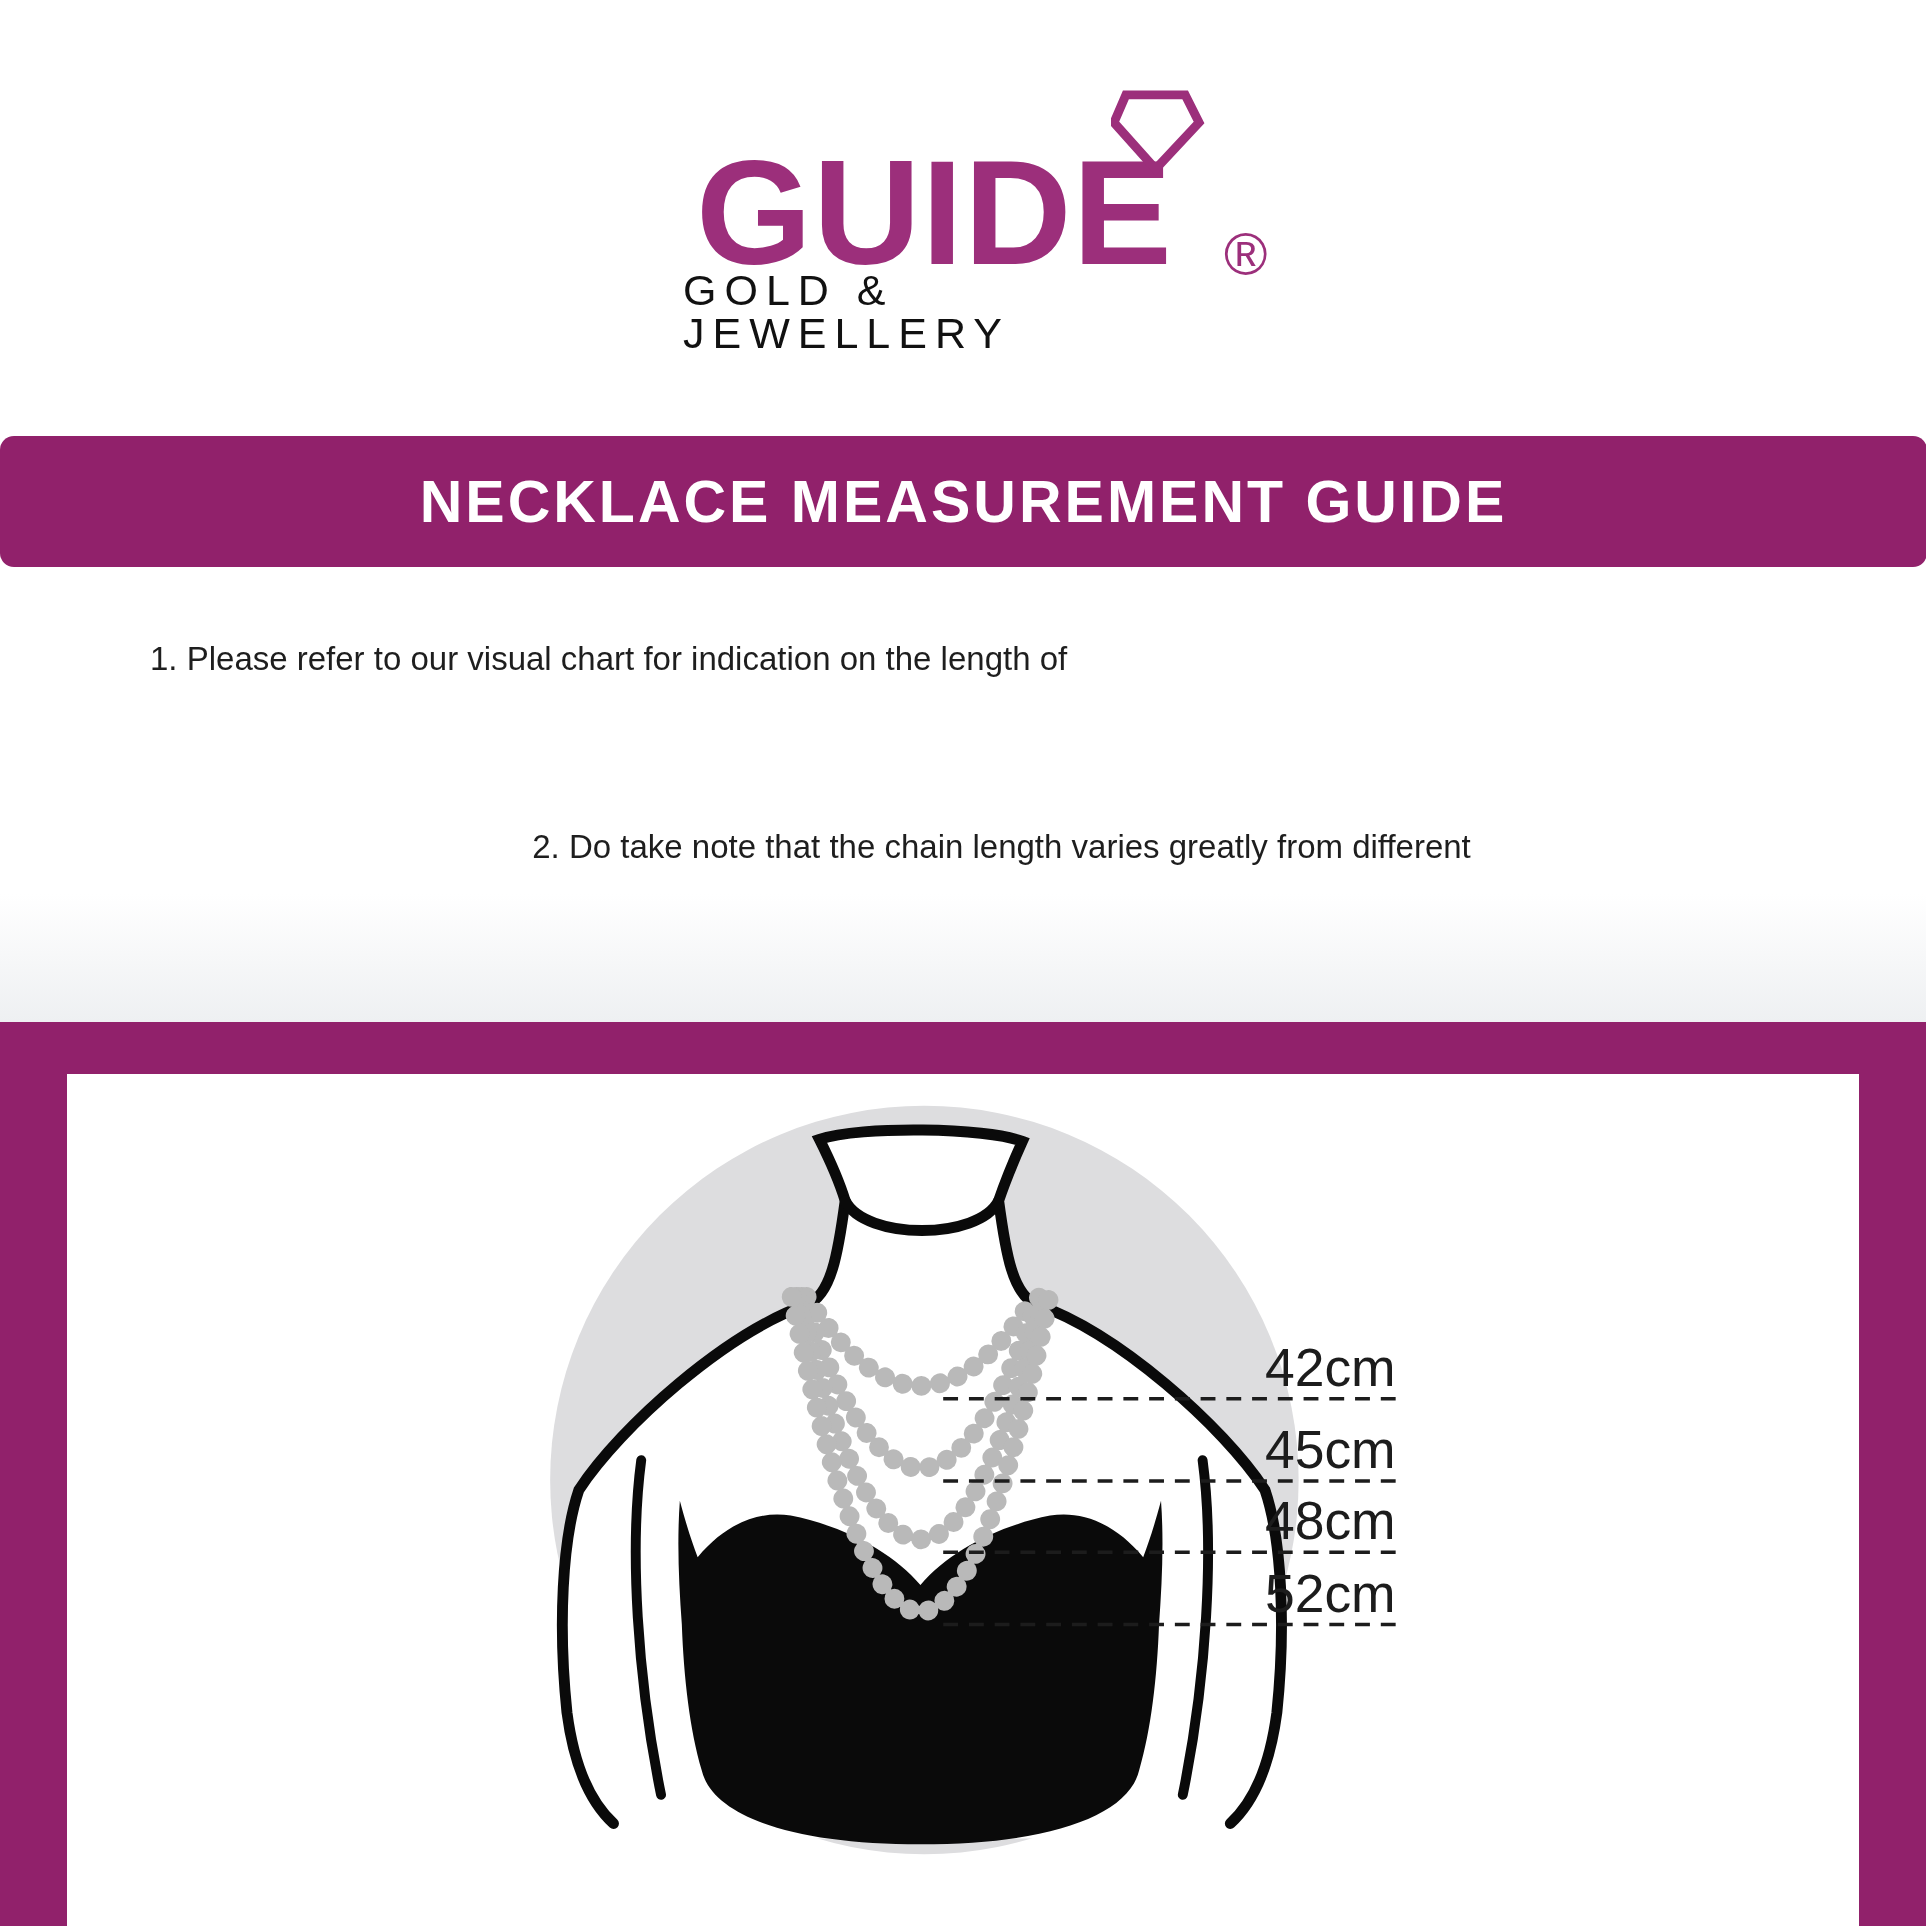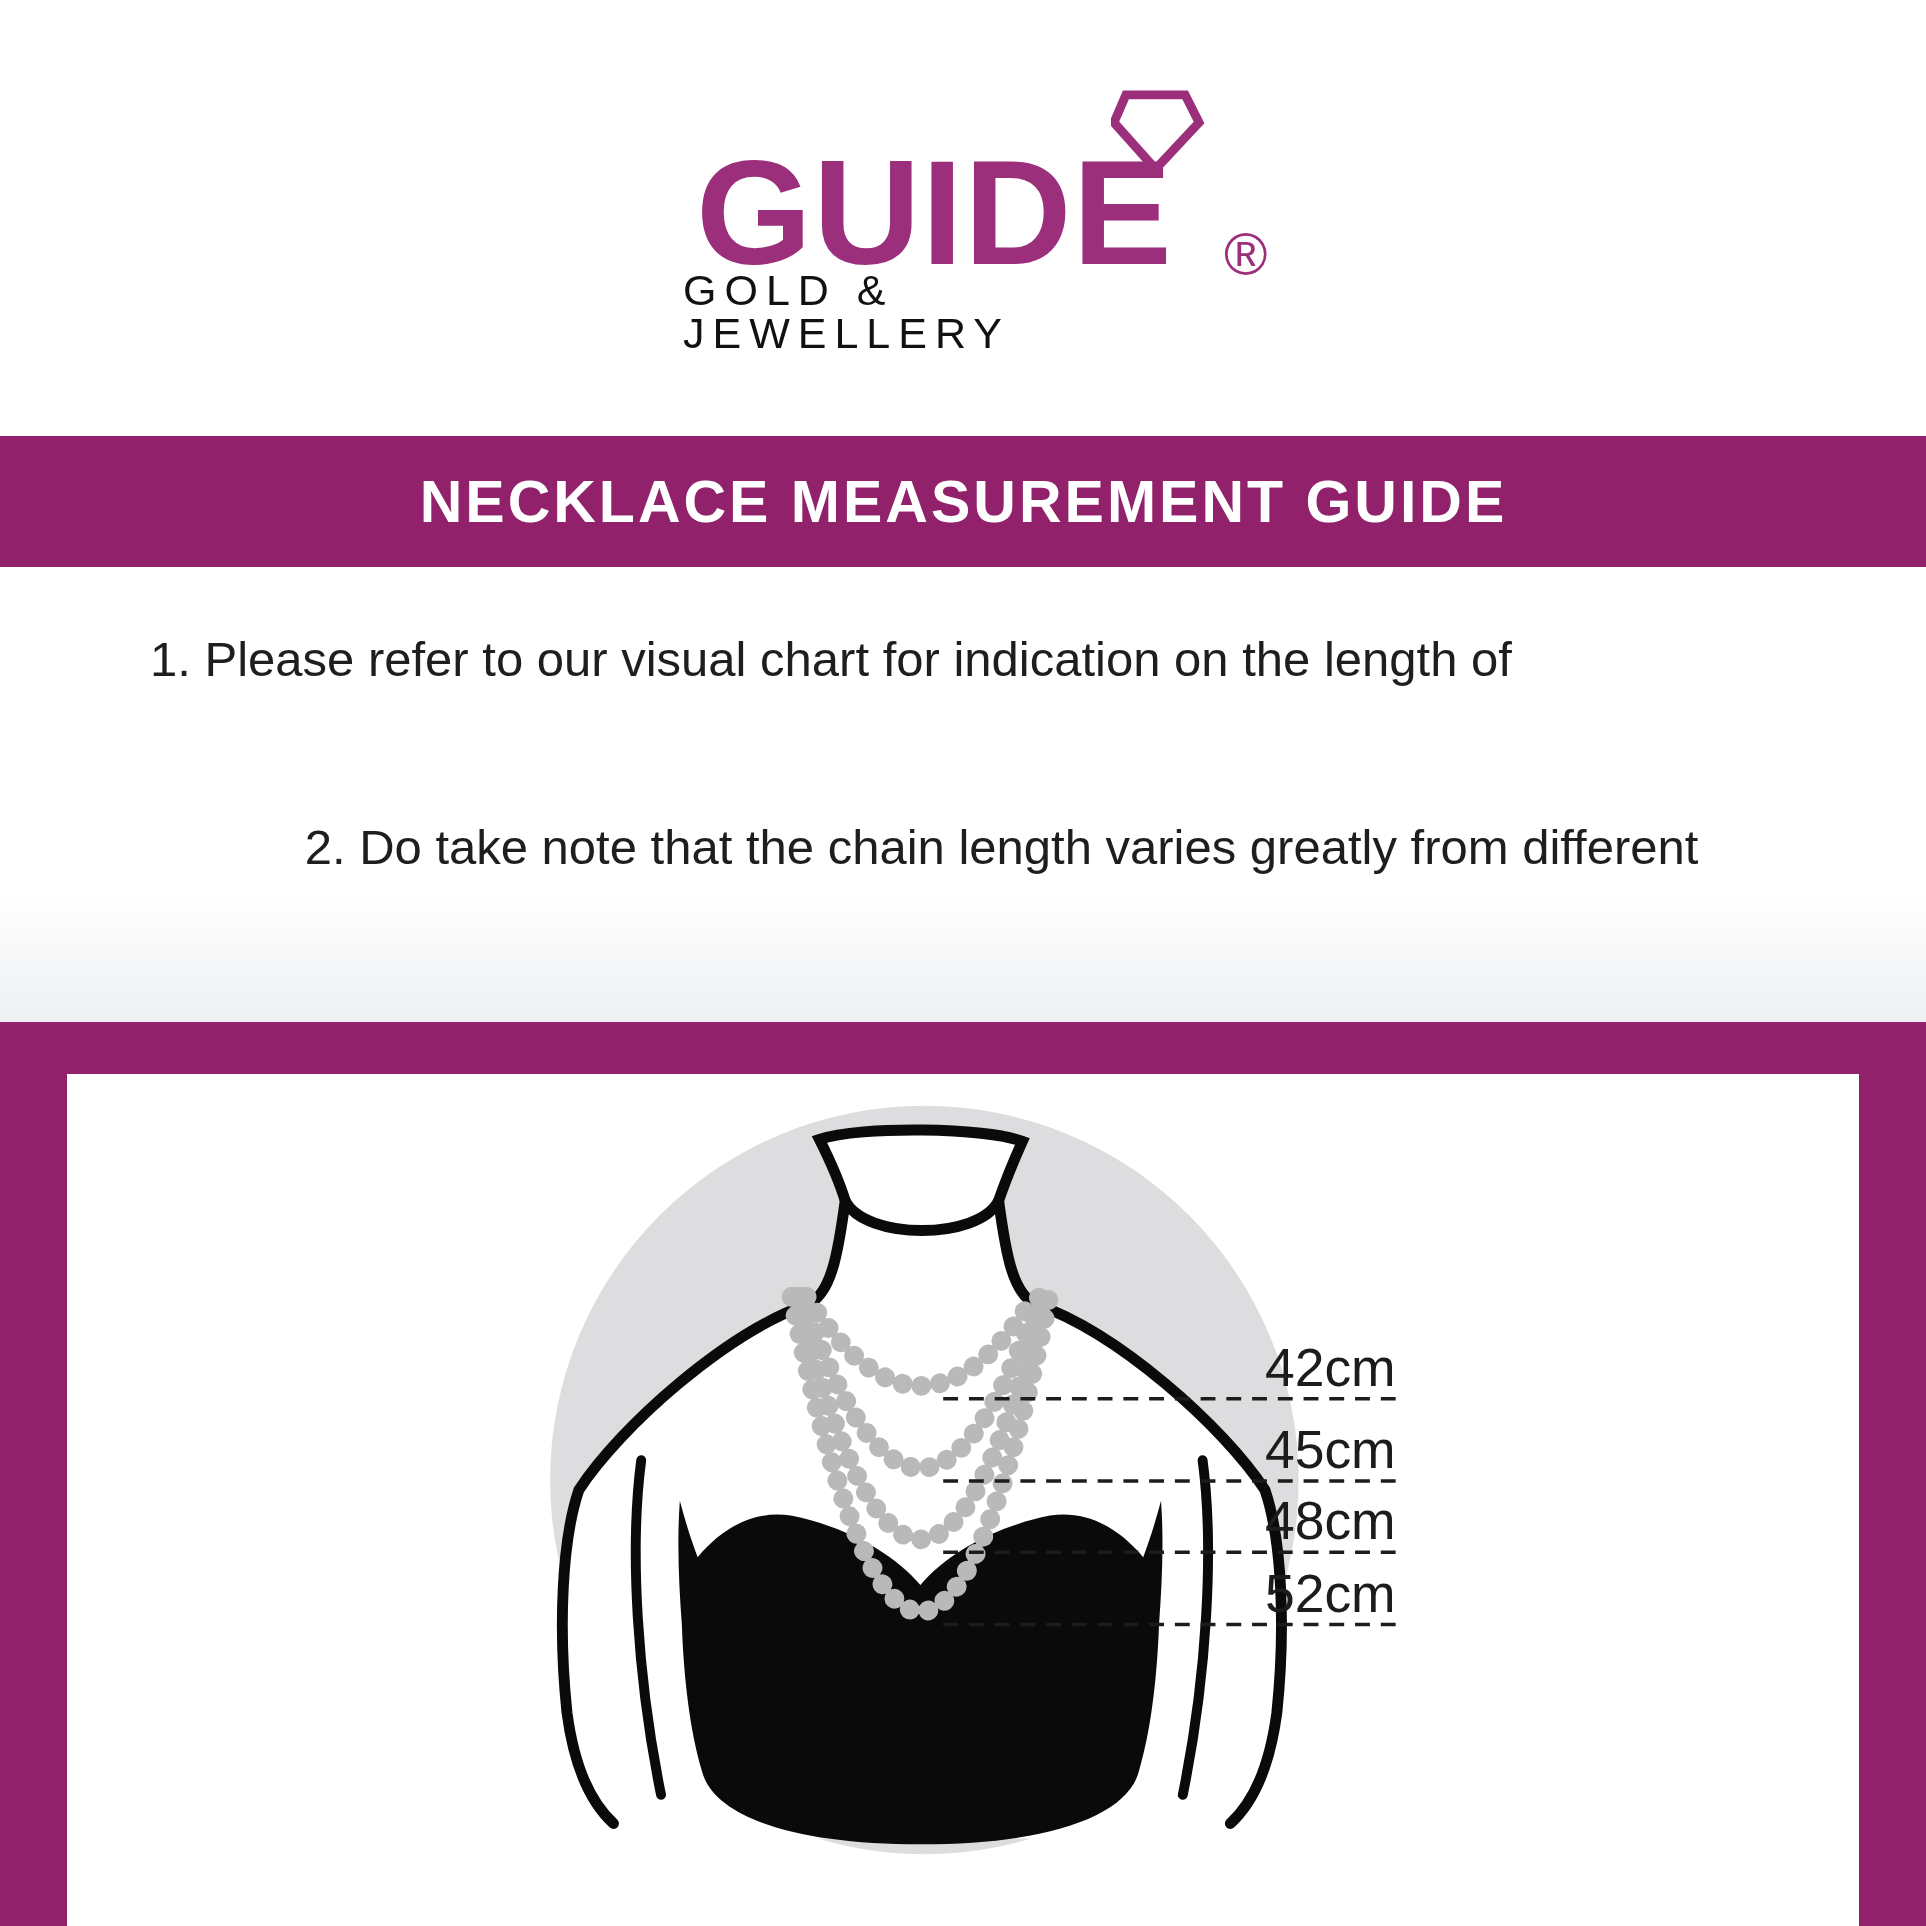--- a/index.html
+++ b/index.html
@@ -16,24 +16,24 @@
   .abs{position:absolute;}
   
   .tomei{left:696px;top:138px;font-size:149px;font-weight:700;line-height:1;
     letter-spacing:1px;color:var(--logo-purple);}
   .diamond-icon{left:1111px;top:85px;}
   .reg-mark{left:1224px;top:226px;font-size:59px;line-height:1;color:var(--logo-purple);font-weight:400;}
   .tagline{left:683px;top:269px;width:554px;font-size:43px;
     letter-spacing:8px;font-weight:400;color:#111;line-height:1;}
   
   .banner{left:0;top:436px;width:1927px;height:131px;background:var(--brand-purple);
-    display:flex;align-items:center;justify-content:center;}
+    display:flex;align-items:center;justify-content:center;border-radius:14px;}
   .banner-title{color:#fff;font-size:59px;font-weight:700;letter-spacing:3px;}
   
-  .para{left:150px;width:1703px;color:var(--text-dark);font-size:49px;
+  .para{left:150px;width:1703px;color:var(--text-dark);font-size:33px;
     font-weight:500;line-height:66px;}
   .para-1{top:626px;}
   .para-2{top:814px;text-align:center;}
   
   .fade-strip{left:0;top:894px;width:1927px;height:128px;
     background:linear-gradient(#ffffff,#eef0f2);}
   
   .panel{left:0;top:1022px;width:1927px;height:905px;background:var(--brand-purple);}
   .panel-box{position:absolute;left:67px;top:52px;width:1792px;height:1004px;background:#fff;}
   .panel-box svg{display:block;width:1792px;height:808px;}

